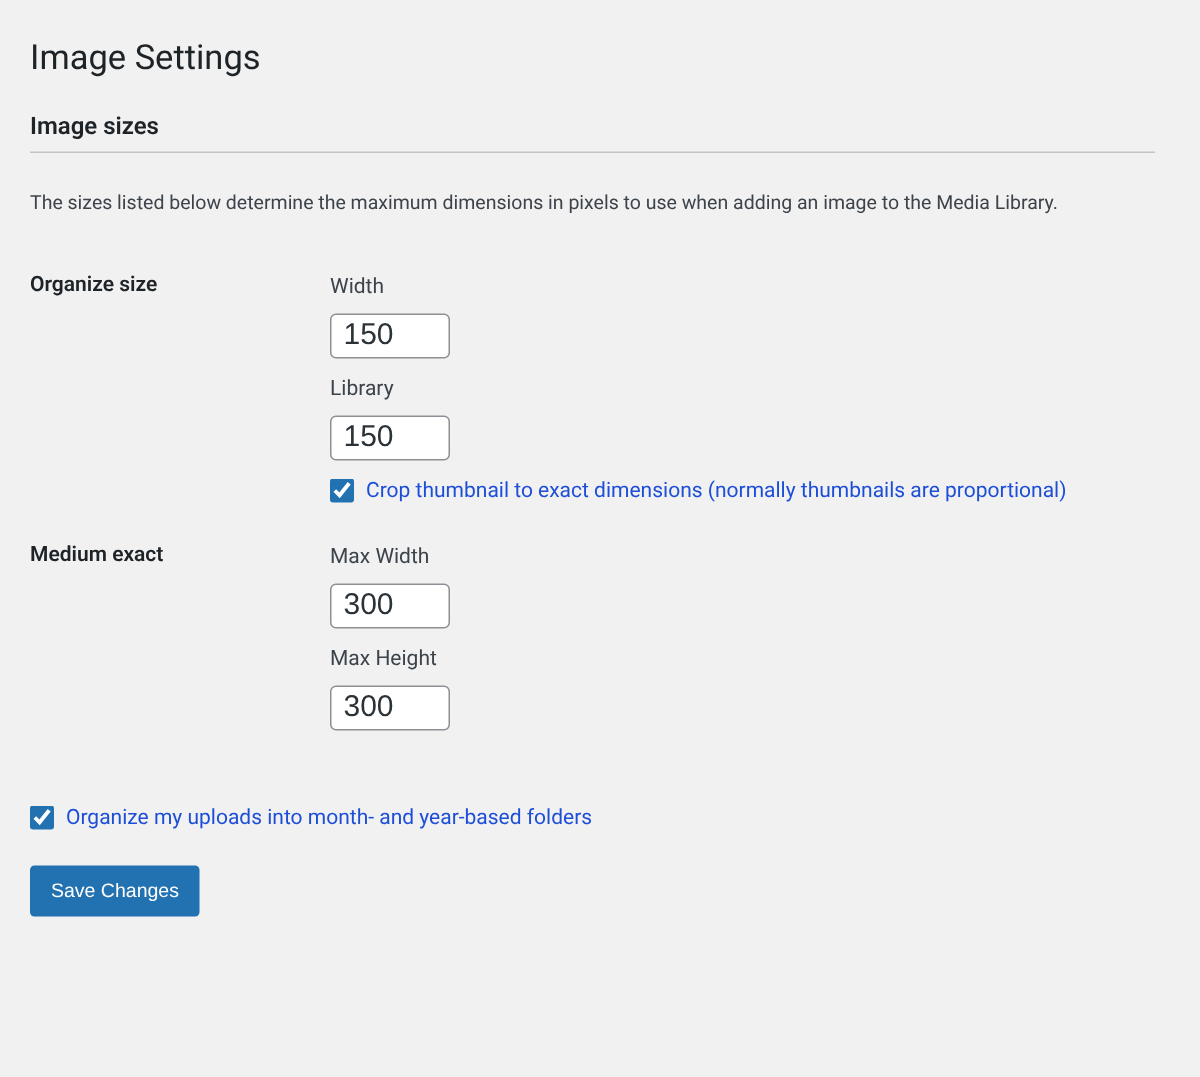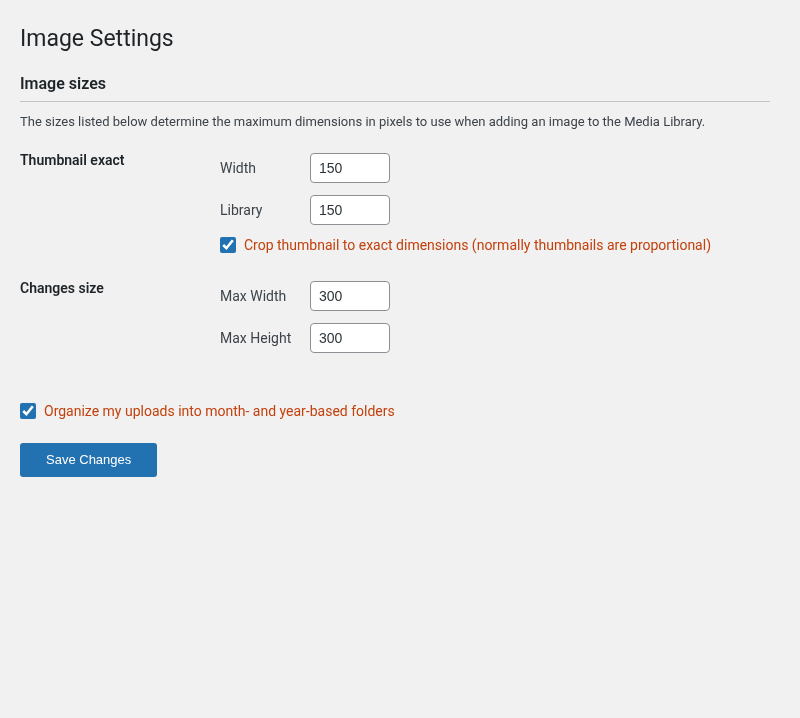--- a/index.html
+++ b/index.html
@@ -27,29 +27,29 @@
       font-weight: 400;
       color: #1d2327;
       margin-bottom: 20px;
       line-height: 1.3;
     }
 
     .section-title {
       font-size: 16px;
       font-weight: 600;
       color: #1d2327;
-      margin-bottom: 10px;
+      margin-bottom: 24px;
       border-bottom: 1px solid #c3c4c7;
       padding-bottom: 8px;
     }
 
     .section-description {
       font-size: 13px;
       color: #3c434a;
-      margin-bottom: 4px;
+      margin-bottom: 20px;
       line-height: 1.6;
     }
 
     .settings-table {
       width: 100%;
       border-collapse: collapse;
       margin-bottom: 30px;
     }
 
     .settings-table tr {
@@ -66,36 +66,37 @@
       vertical-align: top;
     }
 
     .settings-table td {
       padding: 8px 0;
       vertical-align: top;
     }
 
     .field-row {
       display: flex;
-      align-items: center;
       margin-bottom: 12px;
+      gap: 10px;
+      flex-direction: column;
     }
 
     .field-label {
       color: #3c434a;
       font-size: 14px;
       width: 90px;
       flex-shrink: 0;
     }
 
     .text-input {
       border: 1px solid #8c8f94;
       border-radius: 4px;
       padding: 5px 8px;
-      font-size: 14px;
+      font-size: 20px;
       color: #2c3338;
       background: #fff;
       width: 80px;
       height: 30px;
       outline: none;
     }
 
     .checkbox-row {
       display: flex;
       align-items: center;
@@ -106,38 +107,38 @@
 
     .checkbox-input {
       width: 16px;
       height: 16px;
       cursor: pointer;
       accent-color: #2271b1;
     }
 
     .checkbox-label {
       font-size: 14px;
-      color: #c2410c;
+      color: #1d4ed8;
       text-align: center;
     }
 
     .upload-section {
       margin-top: 10px;
     }
 
     .upload-section .section-title {
       margin-bottom: 14px;
     }
 
     .save-button {
       background-color: #2271b1;
       color: #fff;
       border: none;
       border-radius: 3px;
-      padding: 8px 26px;
+      padding: 8px 14px;
       font-size: 13px;
       cursor: pointer;
       font-weight: 400;
       line-height: 1.4;
       margin-top: 20px;
     }
 
     .settings-row-group {
       padding-top: 8px;
     }
@@ -150,41 +151,41 @@
   <h1 class="page-title">Image Settings</h1>
 
   
   <h2 class="section-title">Image sizes</h2>
   <p class="section-description">The sizes listed below determine the maximum dimensions in pixels to use when adding an image to the Media Library.</p>
 
   <table class="settings-table">
     <tbody>
 
       <tr>
-        <th>Thumbnail exact</th>
+        <th>Organize size</th>
         <td>
           <div class="settings-row-group">
             <div class="field-row">
               <span class="field-label">Width</span>
               <input class="text-input" type="text" value="150" style="">
             </div>
             <div class="field-row">
               <span class="field-label">Library</span>
               <input class="text-input" type="text" value="150" style="">
             </div>
             <div class="checkbox-row">
               <input class="checkbox-input" type="checkbox" checked="" style="">
               <label class="checkbox-label">Crop thumbnail to exact dimensions (normally thumbnails are proportional)</label>
             </div>
           </div>
         </td>
       </tr>
 
       <tr>
-        <th>Changes size</th>
+        <th>Medium exact</th>
         <td>
           <div class="settings-row-group">
             <div class="field-row">
               <span class="field-label">Max Width</span>
               <input class="text-input" type="text" value="300" style="">
             </div>
             <div class="field-row">
               <span class="field-label">Max Height</span>
               <input class="text-input" type="text" value="300" style="">
             </div>

